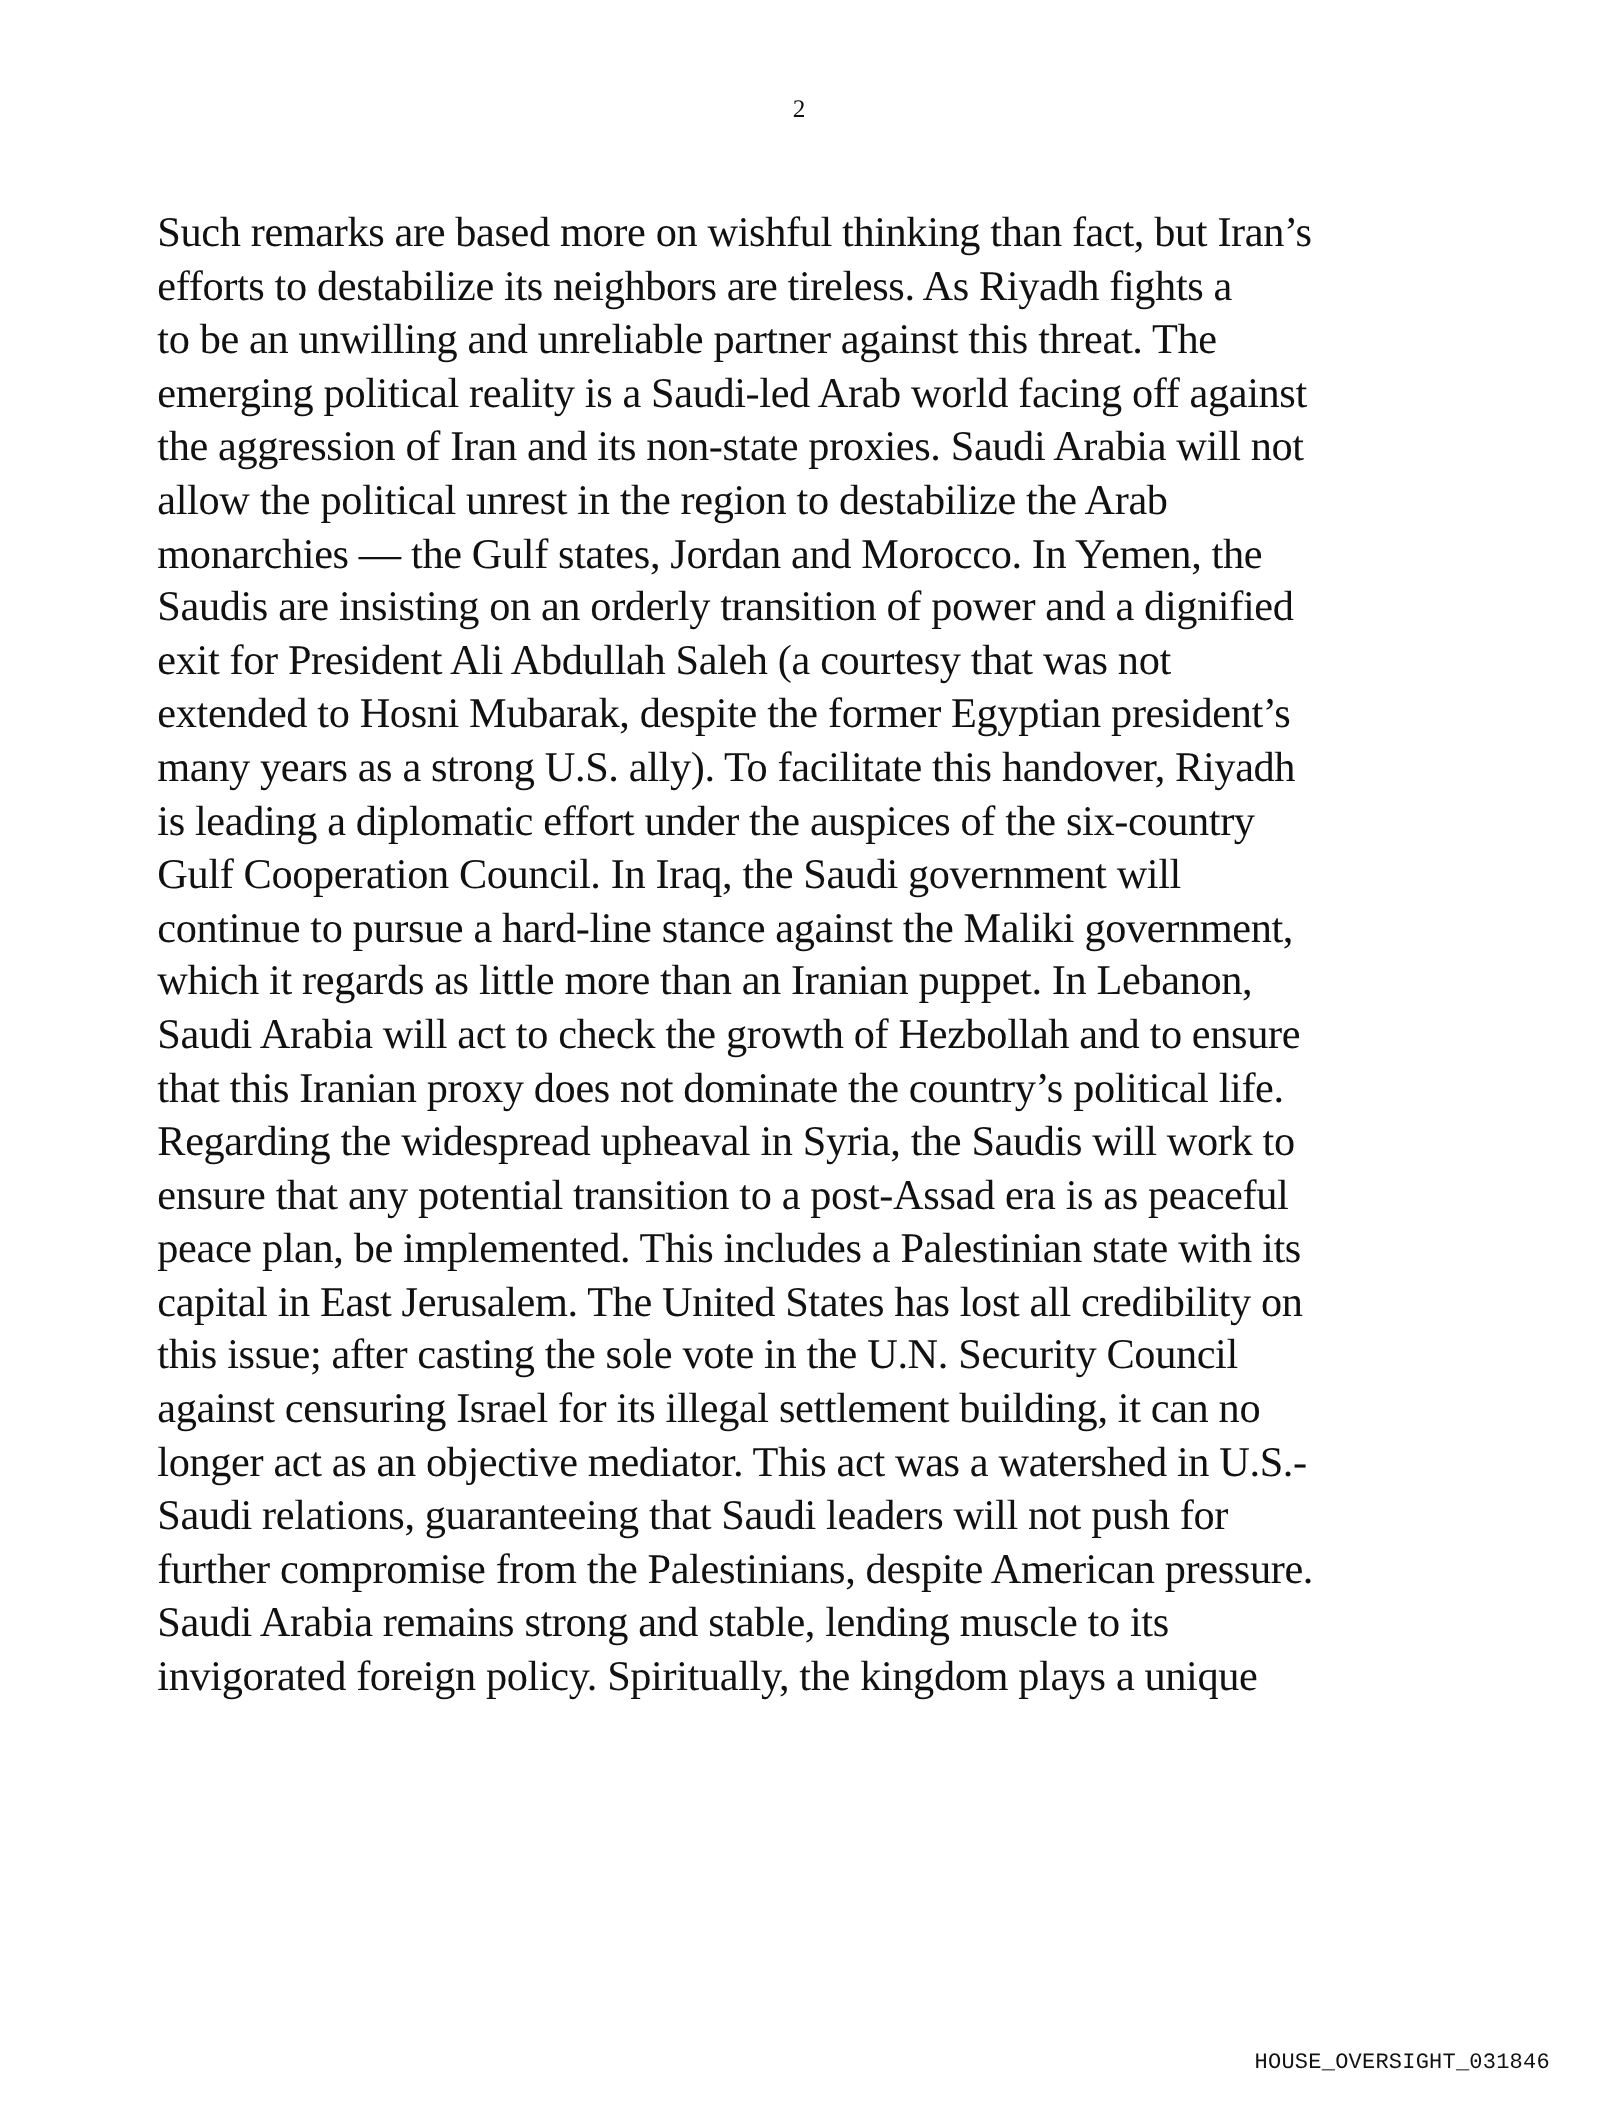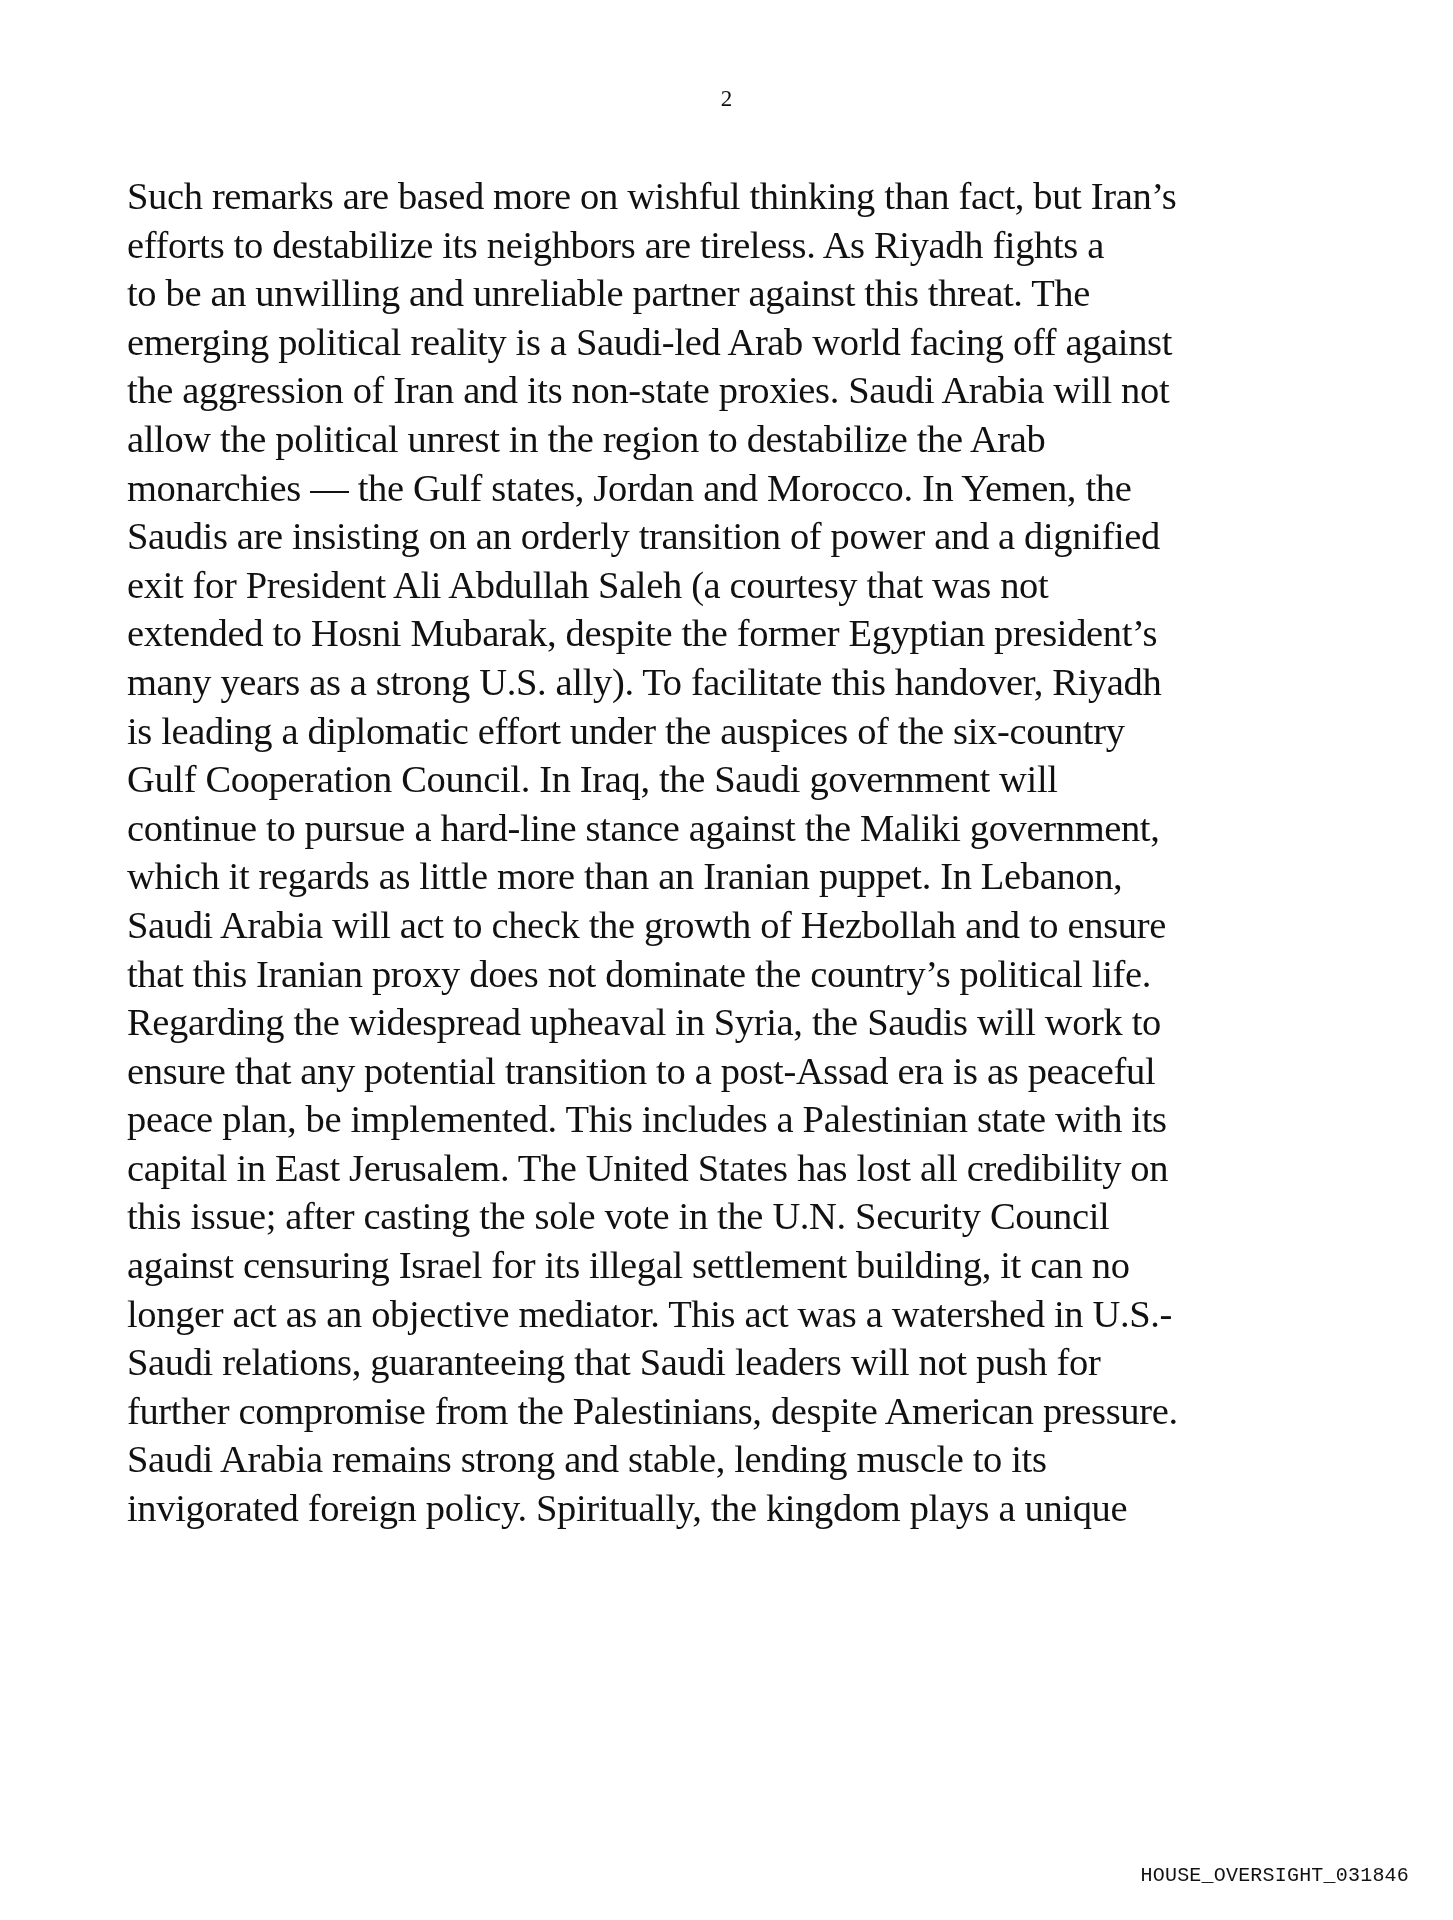--- a/index.html
+++ b/index.html
@@ -22,21 +22,21 @@
       text-align: center;
       font-family: "Liberation Serif", "DejaVu Serif", serif;
       font-size: 23px;
       line-height: 30px;
     }
     .body-text {
       position: absolute;
       top: 172px;
       left: 127px;
       width: 1260px;
-      margin: 0;
+      margin: 16px;
       padding: 0;
       font-family: "Liberation Serif", "DejaVu Serif", serif;
       font-size: 38.5px;
       line-height: 48.6px;
       letter-spacing: -0.35px;
     }
     .line {
       display: block;
       white-space: pre;
     }

